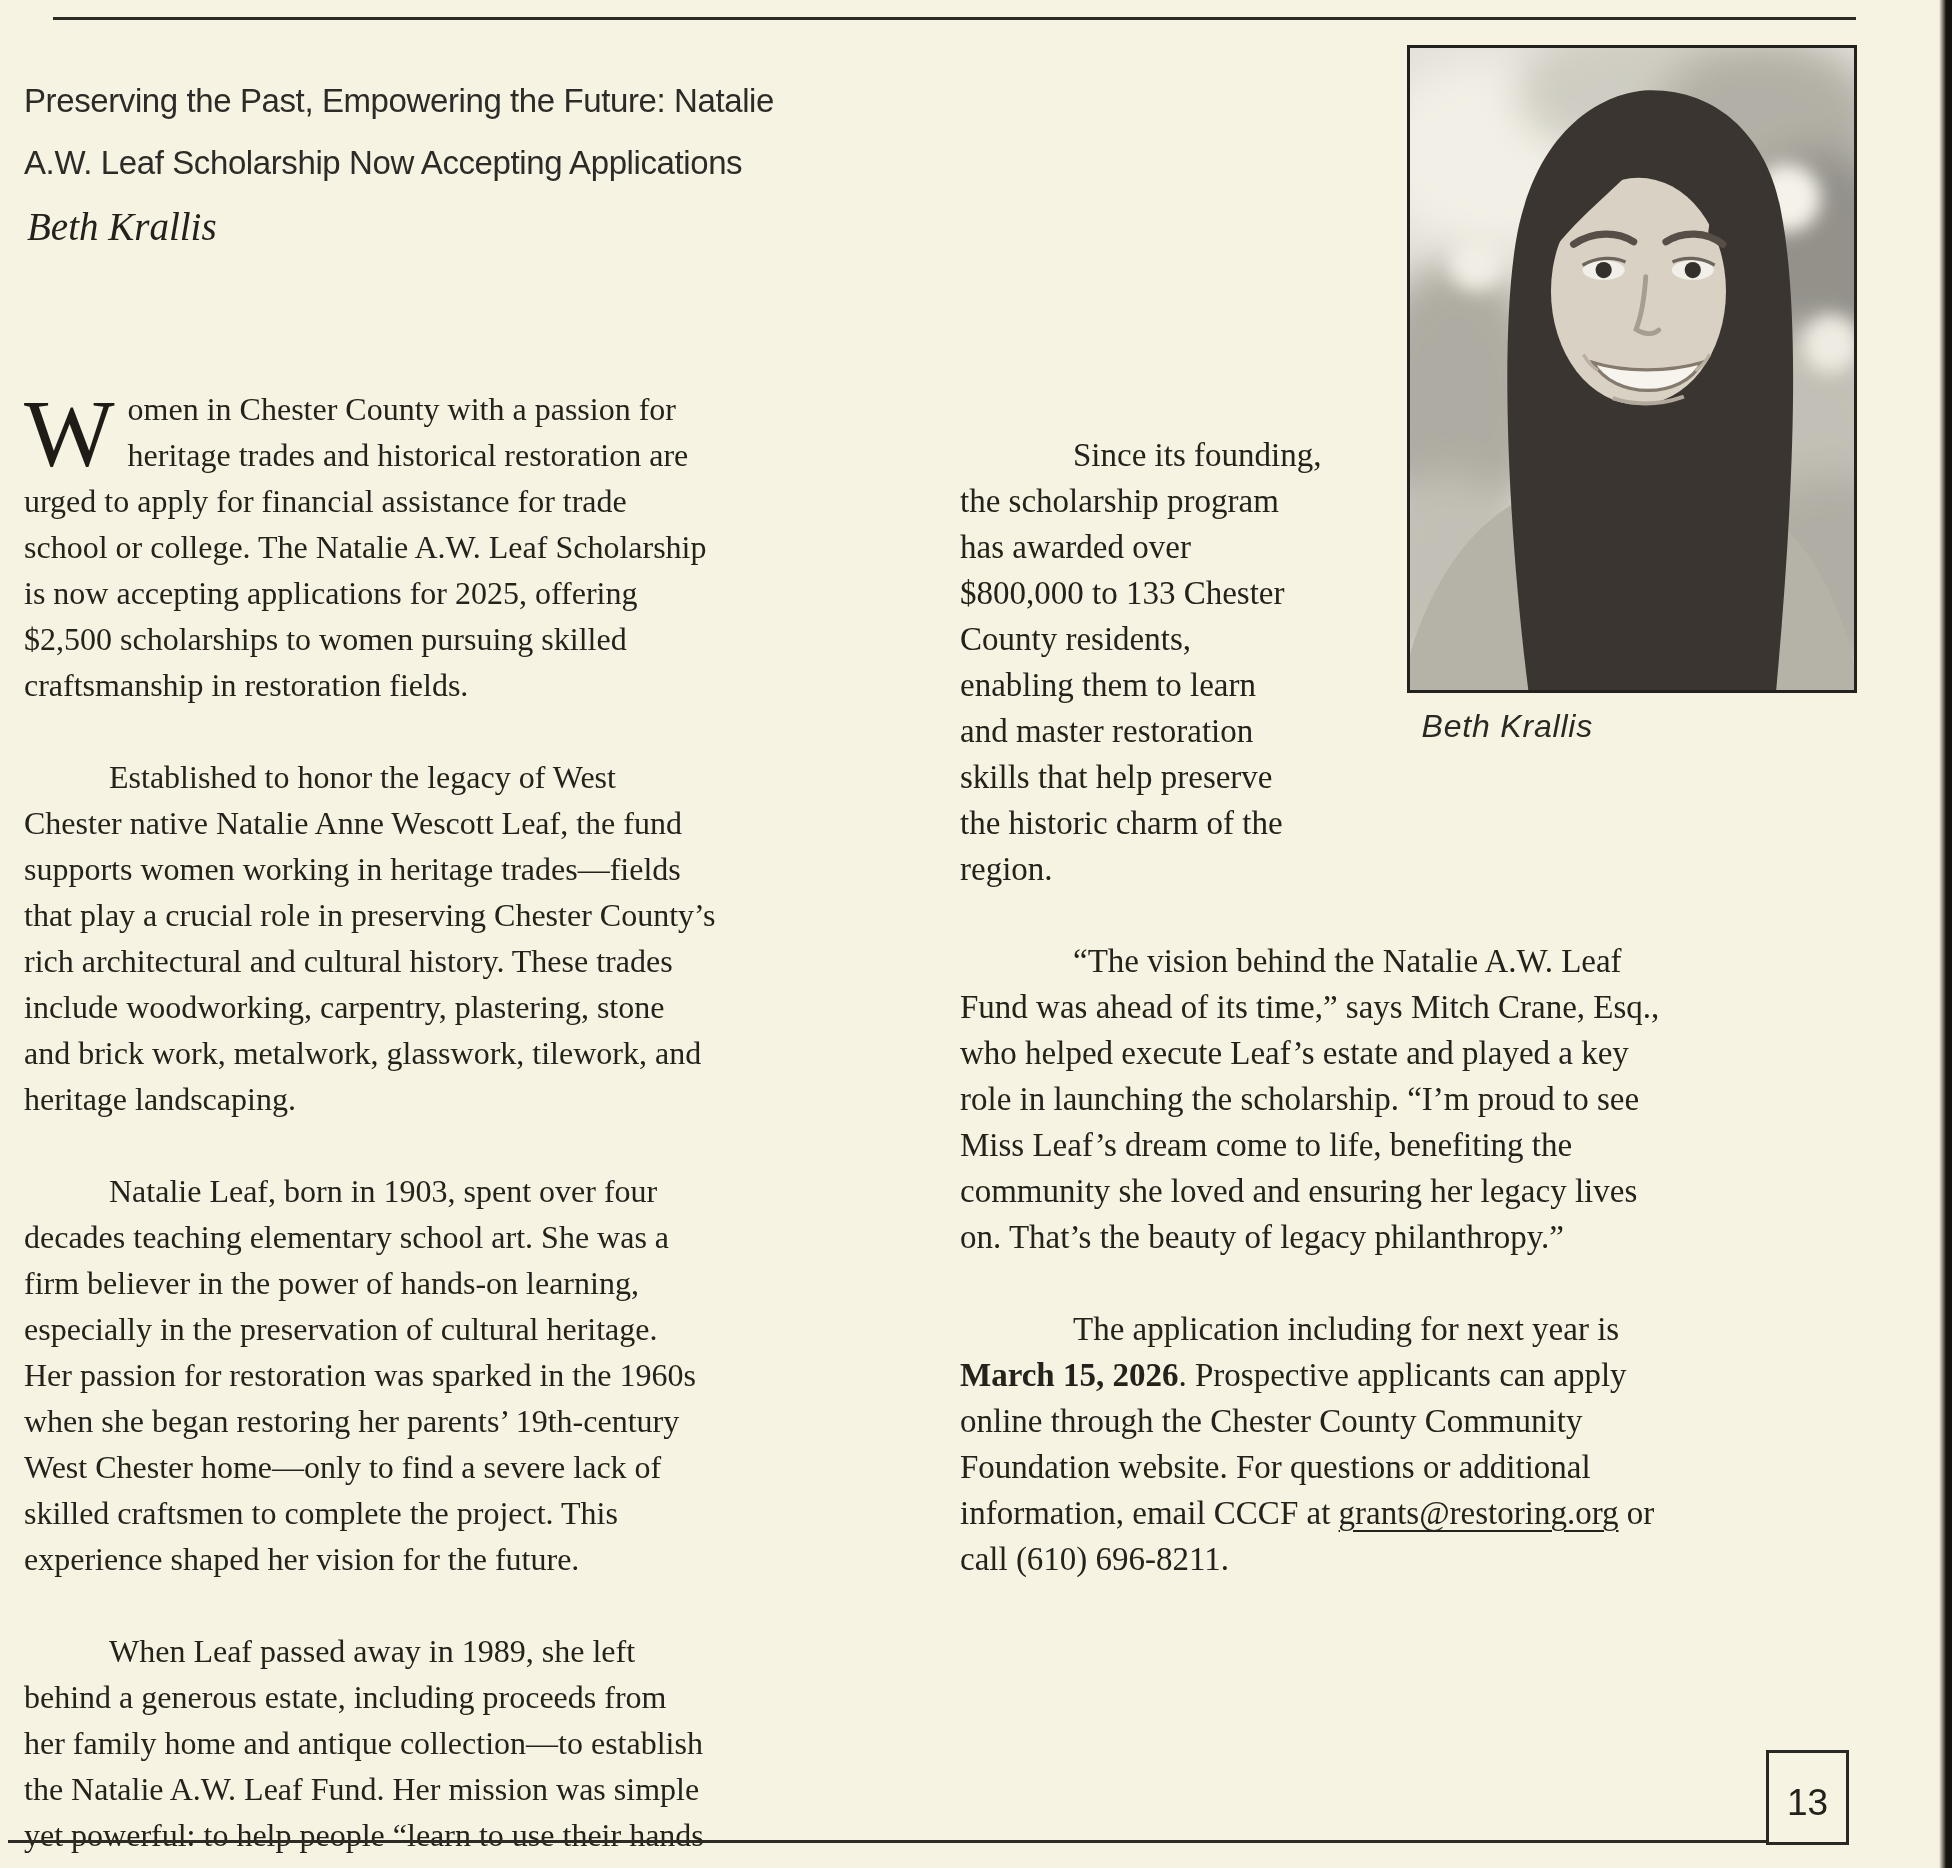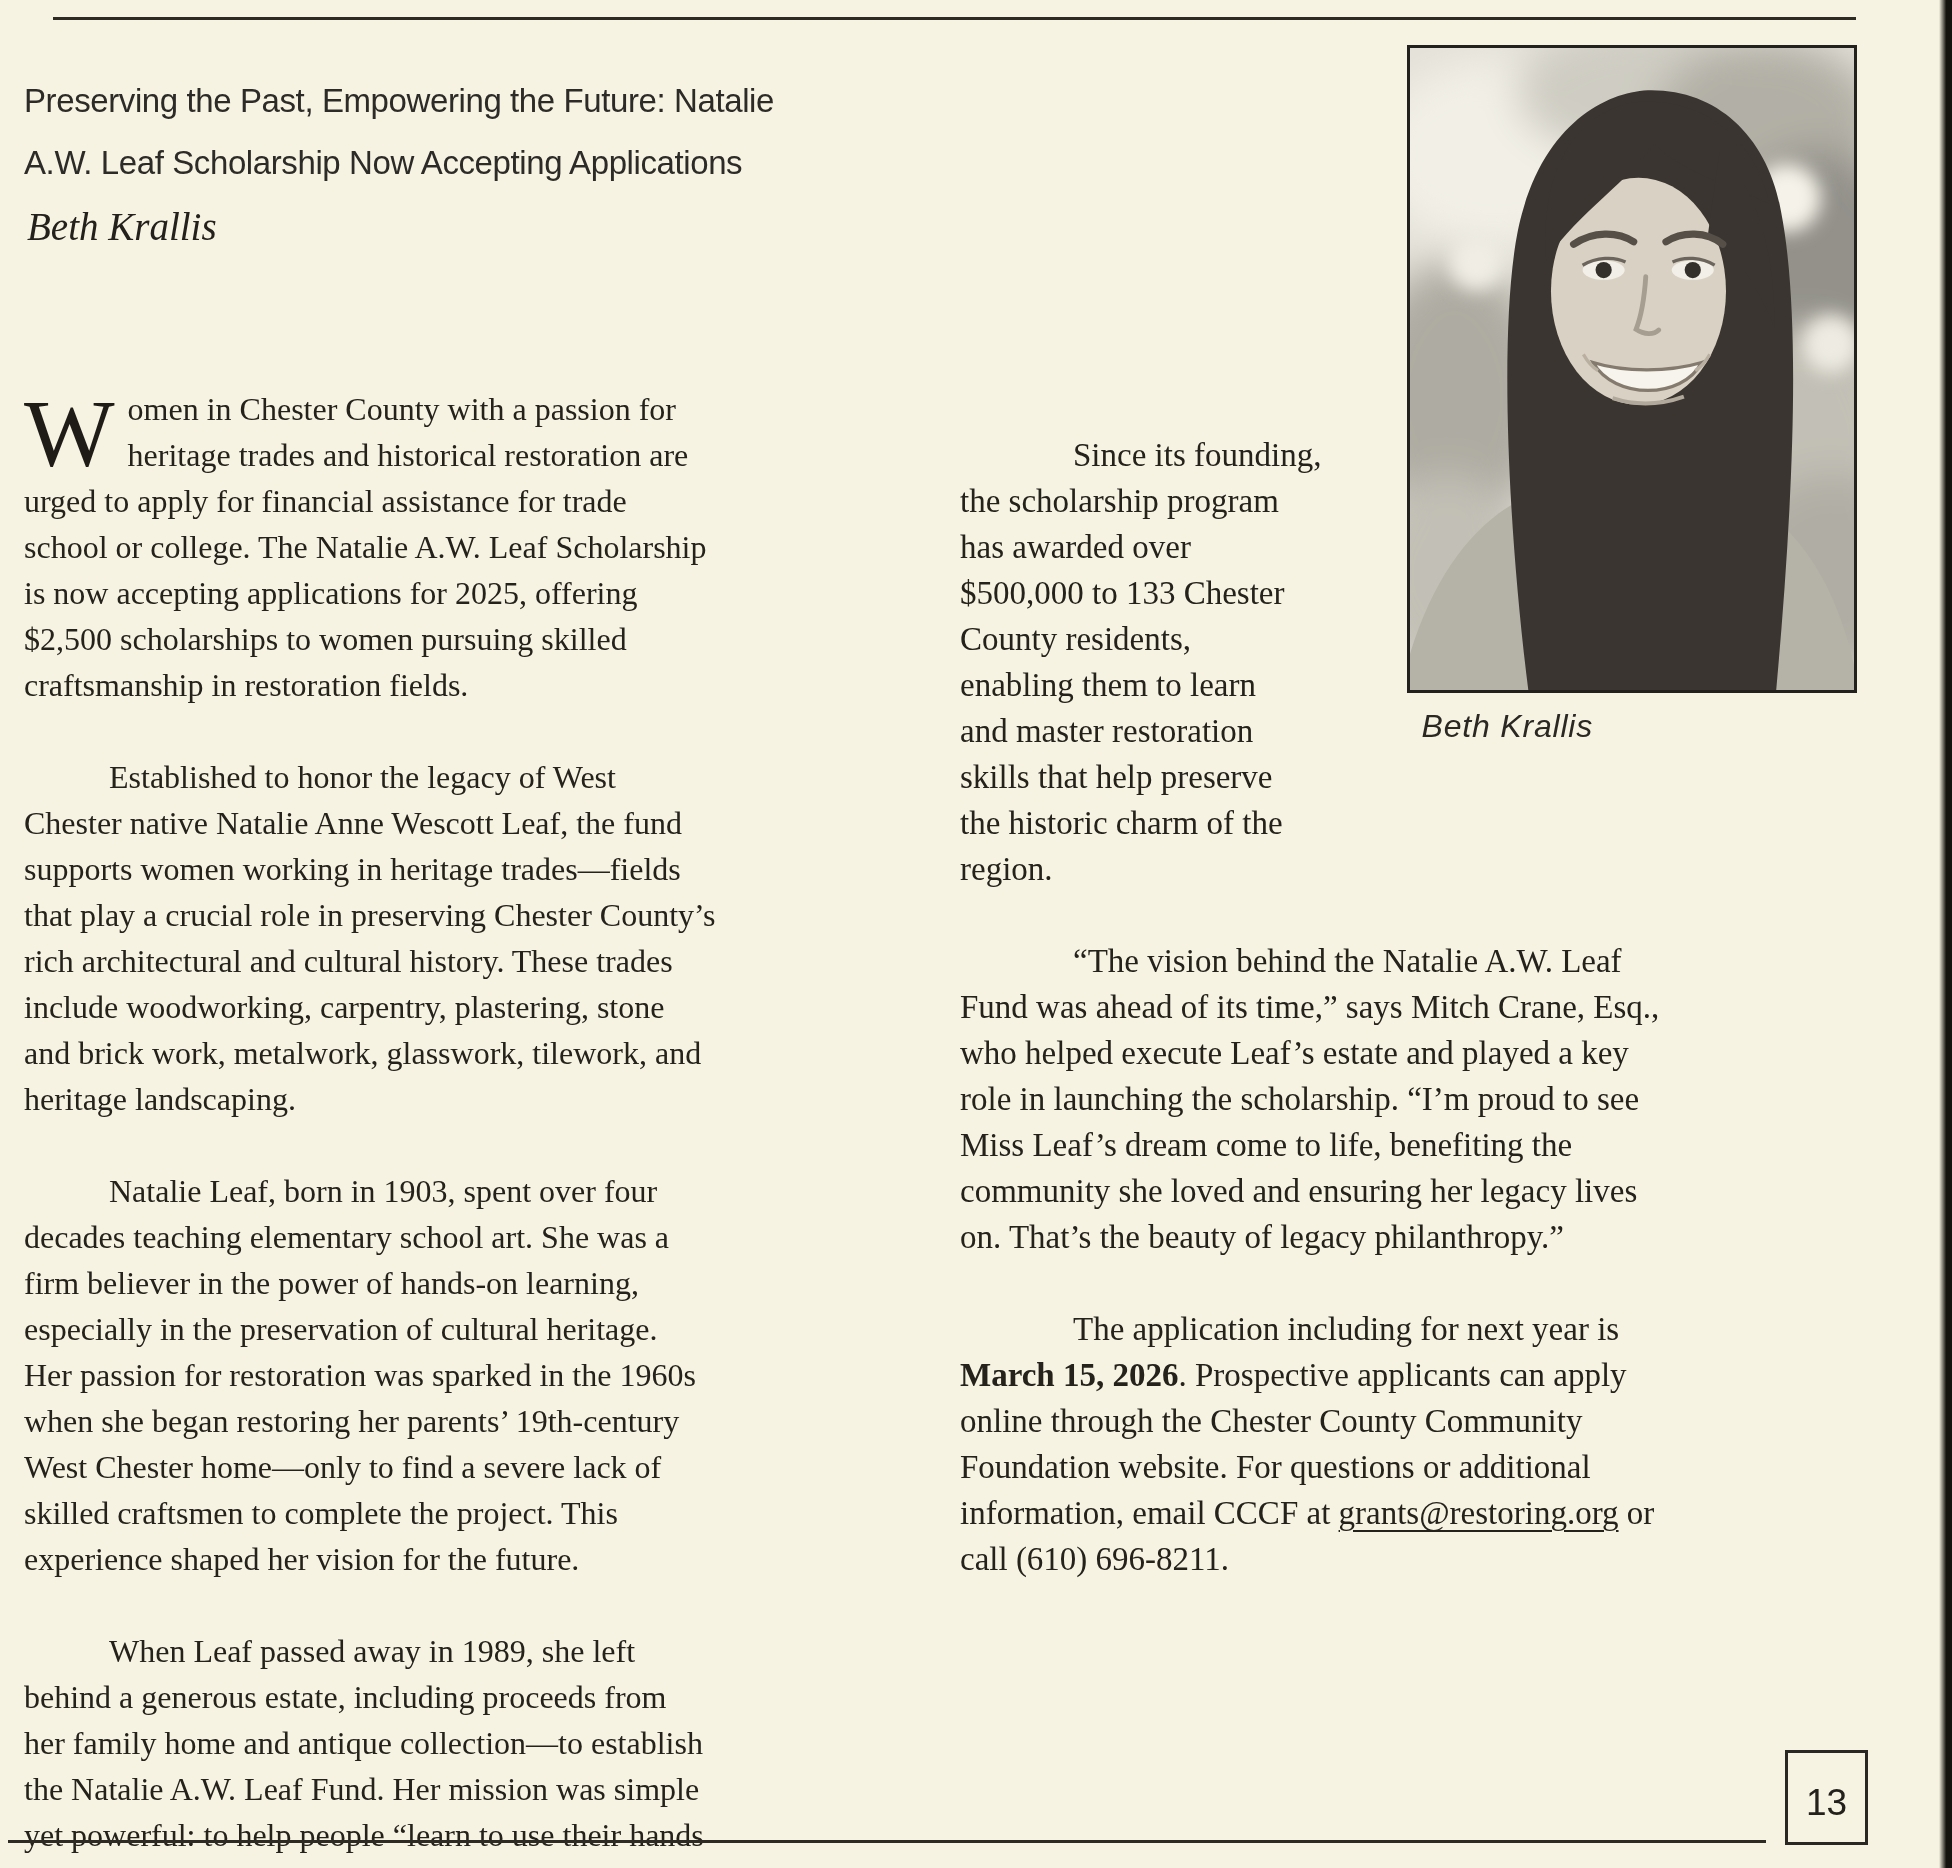--- a/index.html
+++ b/index.html
@@ -62,21 +62,20 @@
     text-underline-offset:5.7px;
     color:inherit;
   }
 
   .page-number-box{
     position:absolute;left:1766px;top:1750px;
     width:83px;height:95px;
     border:3.2px solid #2a2824;box-sizing:border-box;
     display:flex;align-items:center;justify-content:center;
     background:#f7f3e2;
-    margin-left:19px;
   }
   .page-number{
     font-family:"Liberation Sans", sans-serif;
     font-size:37px;color:#24211c;padding-top:11.3px;
   }
   .scan-edge{
     position:absolute;right:0;top:0;width:13px;height:100%;
     background:linear-gradient(to right, rgba(21,19,14,0) 0%, #15130e 55%);
   }
 </style>
@@ -189,21 +188,21 @@
 yet powerful: to help people “learn to use their hands
 as tools” and revive the art of traditional
 craftsmanship.</p>
   </div>
 
   <div class="col col-right">
     <div class="photo-spacer"></div>
     <p class="indent">Since its founding,
 the scholarship program
 has awarded over
-$500,000 to 133 Chester
+$800,000 to 133 Chester
 County residents,
 enabling them to learn
 and master restoration
 skills that help preserve
 the historic charm of the
 region.</p>
     <p class="indent">“The vision behind the Natalie A.W. Leaf
 Fund was ahead of its time,” says Mitch Crane, Esq.,
 who helped execute Leaf’s estate and played a key
 role in launching the scholarship. “I’m proud to see

